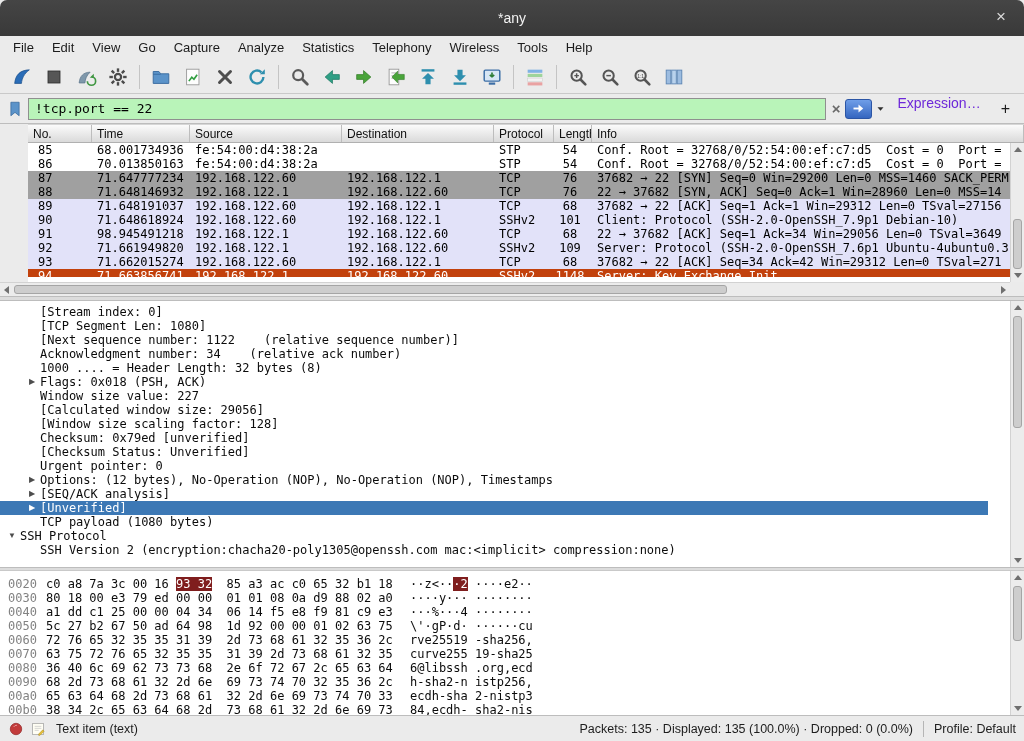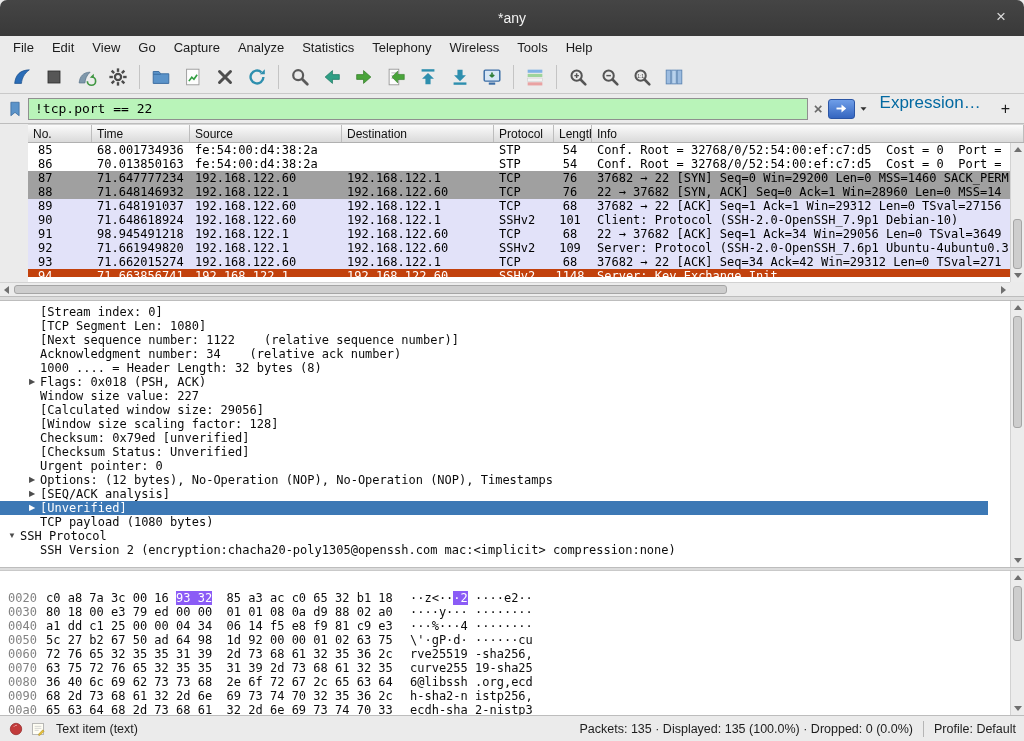--- a/index.html
+++ b/index.html
@@ -31,21 +31,21 @@
                display:flex; align-items:center; padding:0 6px; }
   .fb-icon svg { width:18px; height:18px; display:block; }
   .filter-input { flex:1; height:22px; margin-left:4px; border:1px solid #8f8f8f; background:#b9f4b9;
                   font:13px "DejaVu Sans Mono", monospace; color:#000; padding:0 6px; outline:none; }
   .fb-clear { font-size:15px; font-weight:bold; color:#6a6a6a; margin:0 5px 0 6px; }
   .fb-apply { width:27px; height:20px; background:linear-gradient(#6f9ee8,#3566c0); border:1px solid #2b55a5;
               border-radius:3px; display:flex; align-items:center; justify-content:center; }
   .fb-apply svg { width:15px; height:15px; }
   .fb-caret { margin-left:2px; display:flex; align-items:center; }
   .fb-caret svg { width:13px; height:13px; }
-  .fb-expr { font-size:17px; color:#0369a1; margin:0 12px 12px 10px; }
+  .fb-expr { font-size:14px; color:#6d28d9; margin:0 12px 12px 10px; }
   .fb-add { font-size:16px; color:#1c1c1c; padding:0 8px; }
 
   
   .plist { flex:0 0 158px; position:relative; background:#fff; border-top:1px solid #d6d6d6;margin-left:28px; }
   .phead, .prow { display:grid; grid-template-columns:64px 98px 152px 152px 60px 38px auto; }
   .phead { height:18px; background:linear-gradient(#fbfbfb,#dadada); border-bottom:1px solid #b0b0b0; }
   .hcell { font:12px "Liberation Sans", sans-serif; color:#111; padding:2px 2px 0 5px;
            border-right:1px solid #bdbdbd; overflow:hidden; white-space:pre; }
   .pbody { height:134px; overflow:hidden; width:1010px; background:#fff; }
   .prow { height:14px; }
@@ -84,26 +84,26 @@
   .dexp { width:16px; flex:0 0 16px; font-size:8px; color:#4d4d4d; text-align:center; line-height:14px; }
   .dexp.i0 { margin-left:4px; }
   .dexp.i1 { margin-left:24px; }
   .dtext { font:12px "DejaVu Sans Mono", monospace; color:#0b0b0b; line-height:14px; }
   .dline.sel { background:#3c78b5; }
   .dline.sel .dtext, .dline.sel .dexp { color:#fff; }
   .dpane .vscroll, .hpane .vscroll { top:0; bottom:0; }
 
   
   .hpane { flex:1 1 auto; background:#fff; border-top:1px solid #c9c9c9; position:relative; overflow:hidden; }
-  .hrows { padding-top:20px; width:1010px; }
+  .hrows { padding-top:6px; width:1010px; }
   .hrow { height:14px; display:flex; white-space:pre; font:12px "DejaVu Sans Mono", monospace; line-height:14px; }
   .hoff { width:46px; flex:0 0 46px; padding-left:8px; color:#828282; }
   .hhex { width:360px; flex:0 0 360px; color:#0b0b0b; }
   .hasc { margin-left:4px; color:#0b0b0b; }
-  .hsel { background:#8b5cf6; color:#fff; }
+  .hsel { background:#7f1d1d; color:#fff; }
 
   
   .statusbar { height:26px; flex:0 0 26px; background:#ebebeb; border-top:1px solid #bdbdbd;
                display:flex; align-items:center; padding:0 8px; font-size:12.5px; color:#1d1d1d; }
   .sb-icon { display:flex; align-items:center; margin-right:6px; }
   .sb-icon svg { width:16px; height:16px; }
   .sb-left-text { margin-left:4px; }
   .sb-spacer { flex:1; }
   .sb-div { width:1px; height:16px; background:#b5b5b5; margin:0 10px; }
 </style>

